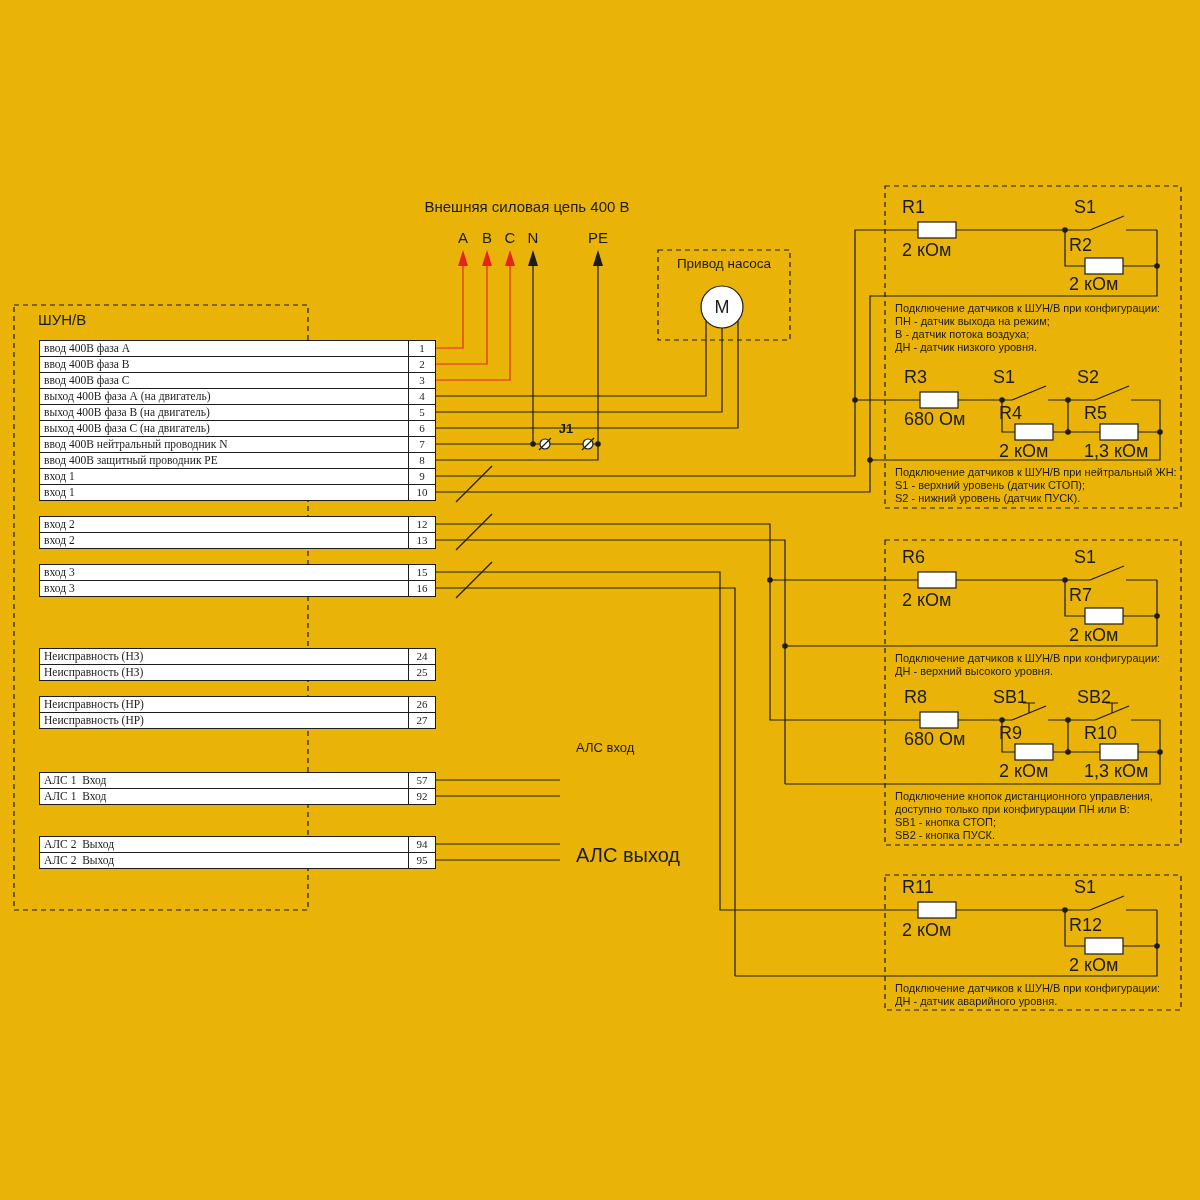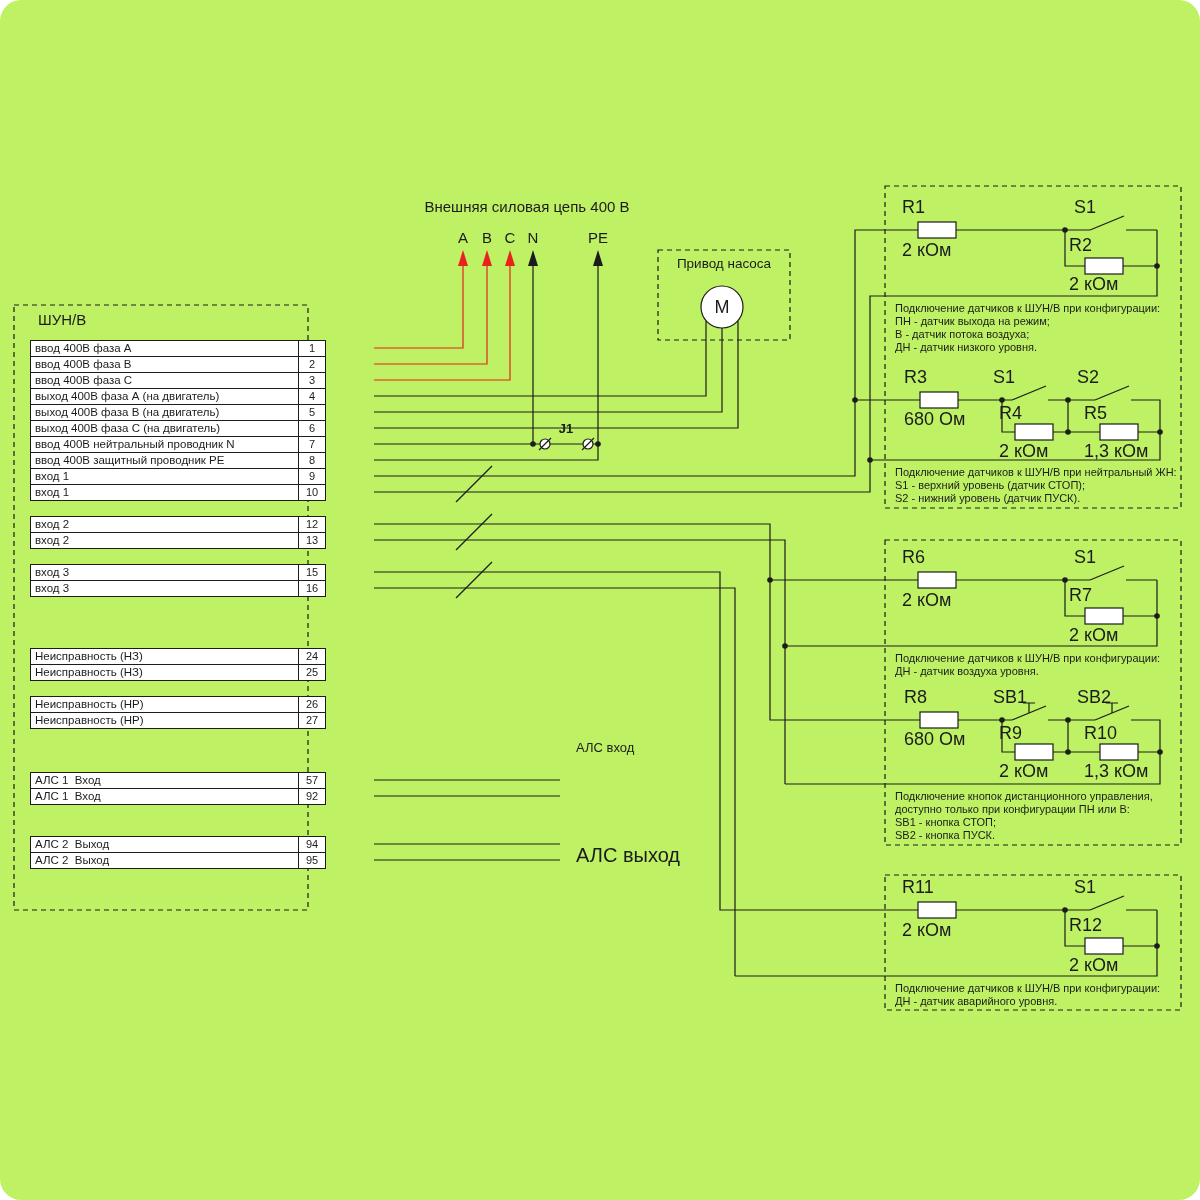--- a/index.html
+++ b/index.html
@@ -1,31 +1,31 @@
 <!DOCTYPE html>
 <html style="--wire: #1c1c1c; --phase: #e8231d;"><head>
 <meta charset="utf-8">
 <style>
   :root { --wire:#1c1c1c; --phase:#e8231d; }
   html,body{margin:0;padding:0;background:#fff;}
-  .stage{position:relative;width:1200px;height:1200px;background:#bef264;overflow:hidden;
-         font-family:"Liberation Sans","DejaVu Sans",sans-serif;color:var(--wire);border-radius:21px;}
+  .stage{position:relative;width:1200px;height:1200px;background:#eab308;overflow:hidden;
+         font-family:"Liberation Sans","DejaVu Sans",sans-serif;color:var(--wire);}
   svg{position:absolute;left:0;top:0;}
   .w{stroke:var(--wire);stroke-width:1.2;fill:none;}
   .wr{stroke:var(--phase);stroke-width:1.2;fill:none;}
   .dash{stroke:var(--wire);stroke-width:1.2;fill:none;stroke-dasharray:5 4;}
   .rbox{fill:#fff;stroke:var(--wire);stroke-width:1.2;}
   .dot{fill:var(--wire);}
   .ahb{fill:var(--wire);} .ahr{fill:var(--phase);}
   .jc{fill:#fff;stroke:var(--wire);stroke-width:1.2;}
   .t{position:absolute;white-space:nowrap;}
   .c{text-align:center;}
   .lbl{position:absolute;width:70px;text-align:left;font-size:18px;line-height:14px;white-space:nowrap;}
   .note{position:absolute;width:285px;font-size:11px;line-height:13px;}
-  .tgroup{position:absolute;left:30px;width:296px;}
+  .tgroup{position:absolute;left:39px;width:397px;font-family:Liberation Serif, serif;}
   .trow{display:flex;align-items:stretch;height:17px;margin-top:-1px;
         border:1px solid var(--wire);background:#fff;box-sizing:border-box;}
   .trow:first-child{margin-top:0;}
   .tlabel{flex:1;font-size:11.5px;line-height:15px;padding-left:4px;white-space:pre;overflow:hidden;}
   .tnum{width:26px;border-left:1px solid var(--wire);font-size:11px;line-height:15px;text-align:center;}
 </style>
 </head>
 <body>
 
 <div class="stage">
@@ -312,21 +312,21 @@
     </div>
 
   <div class="lbl" style="left:902px;top:550px">R6</div>
   <div class="lbl" style="left:902px;top:593px">2 кОм</div>
   <div class="lbl" style="left:1074px;top:550px">S1</div>
   <div class="lbl" style="left:1069px;top:588px">R7</div>
   <div class="lbl" style="left:1069px;top:628px">2 кОм</div>
   <div class="note" style="left:895px;top:652px">
 
   <div class="note-line">Подключение датчиков к ШУН/В при конфигурации:</div>
-      <div class="note-line">ДН - датчик воздуха уровня.</div>
+      <div class="note-line">ДН - верхний высокого уровня.</div>
     </div>
 
   <div class="lbl" style="left:904px;top:690px">R8</div>
   <div class="lbl" style="left:904px;top:732px">680 Ом</div>
   <div class="lbl" style="left:993px;top:690px">SB1</div>
   <div class="lbl" style="left:1077px;top:690px">SB2</div>
   <div class="lbl" style="left:999px;top:726px">R9</div>
   <div class="lbl" style="left:999px;top:764px">2 кОм</div>
   <div class="lbl" style="left:1084px;top:726px">R10</div>
   <div class="lbl" style="left:1084px;top:764px">1,3 кОм</div>

